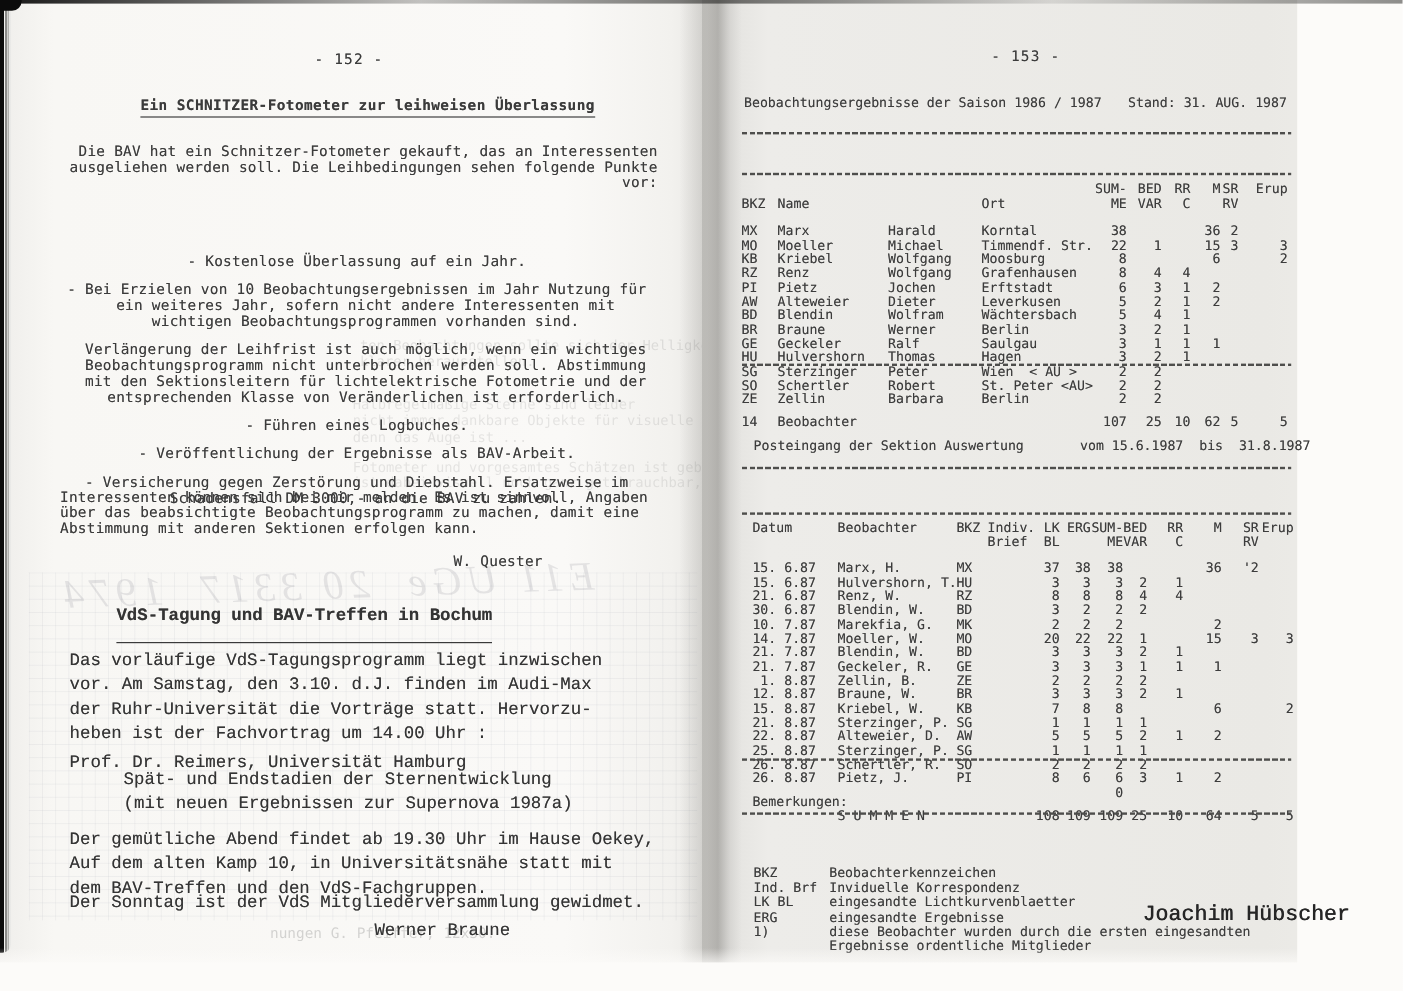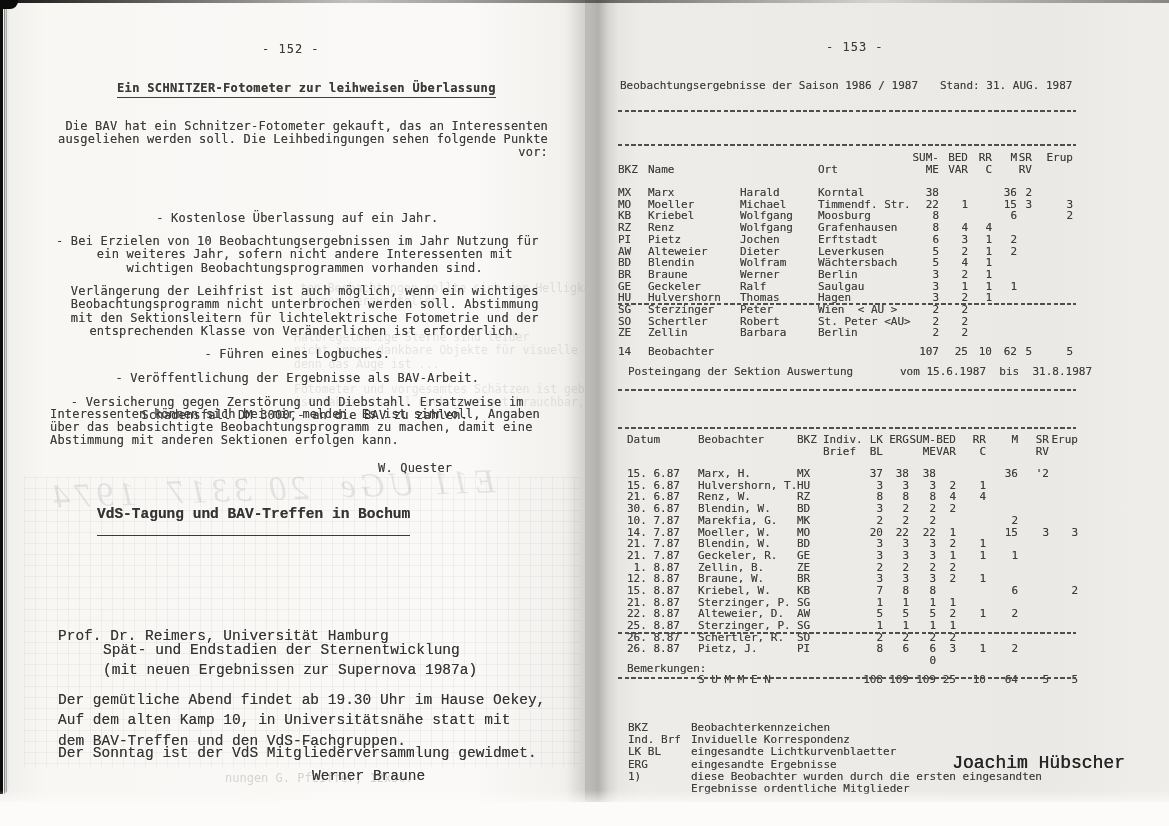--- a/index.html
+++ b/index.html
@@ -3,21 +3,21 @@
 <meta charset="utf-8">
 <style>
   html,body{margin:0;padding:0;background:#ffffff;}
   .scan{position:relative;width:1169px;height:826px;background:#fcfbf9;overflow:hidden;
         font-family:"DejaVu Sans Mono",monospace;color:#3b3b3b;}
   .scan *{position:absolute;box-sizing:border-box;}
 
   
   .page-left{left:0;top:0;width:585px;height:802px;
     background:linear-gradient(90deg,#efeeeb 0,#f8f7f4 45px,#faf9f7 470px,#f2f1ee 560px,#e9e8e5 585px);}
-  .page-right{left:585px;top:0;width:584px;height:802px;
+  .page-right{left:585px;top:0;width:496px;height:802px;
     background:linear-gradient(90deg,#cfceca 0,#e3e2df 20px,#edecE9 55px,#eae9e5 470px,#efeeeb 584px);}
   .seam{left:566px;top:0;width:52px;height:802px;pointer-events:none;
     background:linear-gradient(90deg,rgba(110,108,102,0) 0,rgba(105,103,98,.22) 45%,rgba(88,86,82,.32) 62%,rgba(120,118,114,.12) 82%,rgba(140,140,136,0) 100%);}
   .bottom-fade{left:0;top:790px;width:1169px;height:36px;pointer-events:none;
     background:linear-gradient(180deg,rgba(252,251,249,0) 0,rgba(252,251,249,.9) 16px,#fcfbf9 26px);}
 
   
   .edge-left{left:0;top:0;width:9px;height:794px;border-bottom-right-radius:7px;
     background:linear-gradient(90deg,#0c0c0c 0 3px,#f2f2f0 3px 4.5px,#8a8a88 4.5px 5.5px,#cfcfcc 5.5px 6.5px,#b0b0ad 6.5px 7.5px,#e8e8e6 7.5px 9px);}
   .top-line{left:0;top:0;width:1169px;height:2.5px;
@@ -133,20 +133,24 @@
   mit den Sektionsleitern für lichtelektrische Fotometrie und der
   entsprechenden Klasse von Veränderlichen ist erforderlich.</div><div class="bullet">- Führen eines Logbuches.</div><div class="bullet">- Veröffentlichung der Ergebnisse als BAV-Arbeit.</div><div class="bullet">- Versicherung gegen Zerstörung und Diebstahl. Ersatzweise im
   Schadensfall DM 3000,- an die BAV zu zahlen.</div></div>
 
     <div class="tw outro">Interessenten können sich bei mir melden. Es ist sinnvoll, Angaben
 über das beabsichtigte Beobachtungsprogramm zu machen, damit eine
 Abstimmung mit anderen Sektionen erfolgen kann.</div>
     <div class="tw sig1">W. Quester</div>
 
     <div class="cw title2">VdS-Tagung und BAV-Treffen in Bochum</div>
+    <div class="cw p1">Das vorläufige VdS-Tagungsprogramm liegt inzwischen
+vor. Am Samstag, den 3.10. d.J. finden im Audi-Max
+der Ruhr-Universität die Vorträge statt. Hervorzu-
+heben ist der Fachvortrag um 14.00 Uhr :</div>
     <div class="cw p2">Prof. Dr. Reimers, Universität Hamburg</div>
     <div class="cw p3">Spät- und Endstadien der Sternentwicklung
 (mit neuen Ergebnissen zur Supernova 1987a)</div>
     <div class="cw p4">Der gemütliche Abend findet ab 19.30 Uhr im Hause Oekey,
 Auf dem alten Kamp 10, in Universitätsnähe statt mit
 dem BAV-Treffen und den VdS-Fachgruppen.</div>
     <div class="cw p5">Der Sonntag ist der VdS Mitgliederversammlung gewidmet.</div>
     <div class="cw sig2">Werner Braune</div>
   </div>
 

